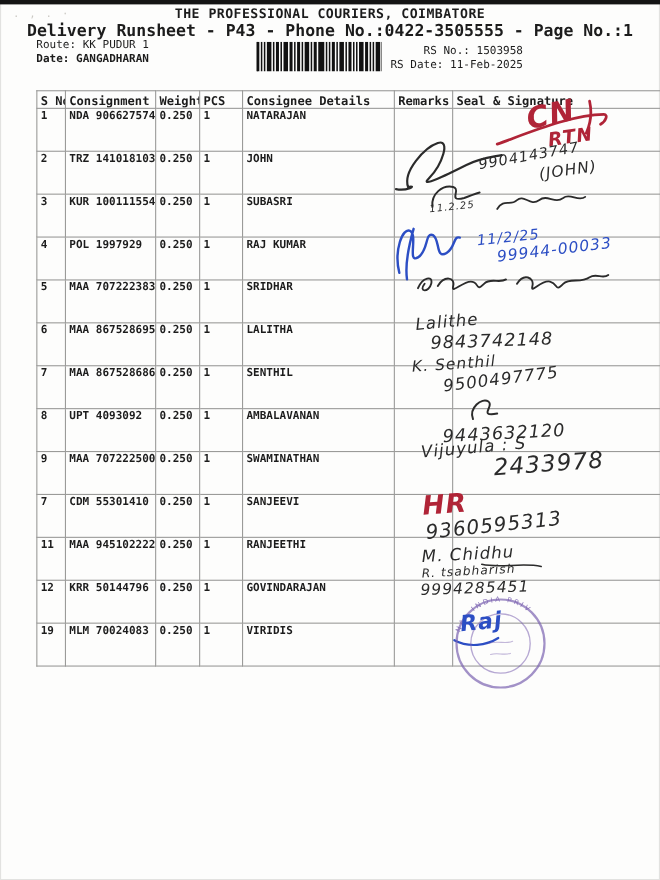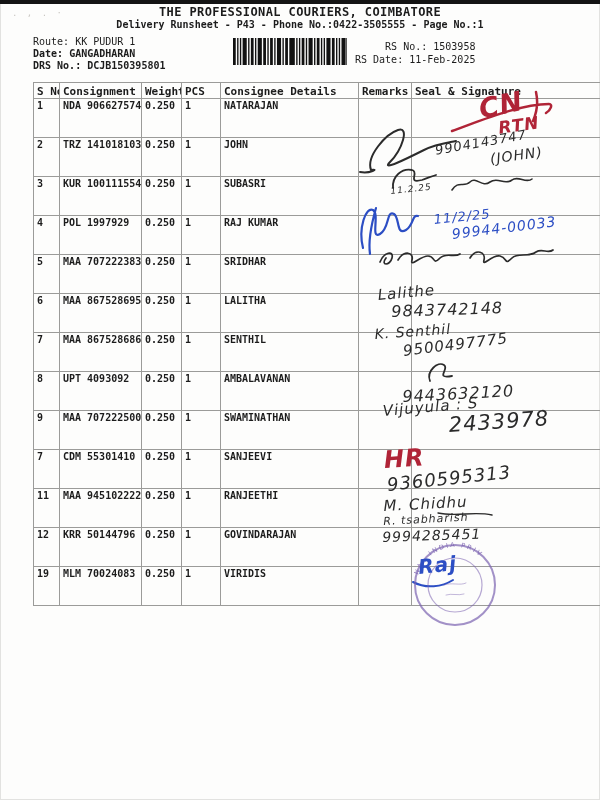--- a/index.html
+++ b/index.html
@@ -4,21 +4,21 @@
 <style>
   html,body{margin:0;padding:0;}
   body{
     width:600px;height:800px;position:relative;background:#fdfdfc;
     font-family:"DejaVu Sans Mono",monospace;color:#1c1c1c;overflow:hidden;
     box-shadow:inset 0 0 0 1px #e2e2e0;
   }
   .scan-topbar{position:absolute;left:0;top:0;width:600px;height:4px;background:#141414;}
   .scan-smudge{position:absolute;left:12px;top:8px;color:#c9c7c2;font-size:9px;letter-spacing:2px;}
   .doc-title{position:absolute;left:0;top:5px;width:600px;text-align:center;font-size:12px;font-weight:700;letter-spacing:.4px;}
-  .doc-subtitle{position:absolute;left:0;top:19px;width:600px;text-align:center;font-size:10px;font-weight:700;}
+  .doc-subtitle{position:absolute;left:0;top:19px;width:600px;text-align:center;font-size:15px;font-weight:700;}
   .info-block{position:absolute;left:33px;top:36px;font-size:10px;line-height:12px;white-space:nowrap;}
   .info-line{height:12px;}
   .bold{font-weight:700;}
   .rs-block{position:absolute;left:355px;top:40px;font-size:10px;line-height:13px;white-space:nowrap;text-align:right;}
   .barcode{position:absolute;left:233px;top:38px;width:114px;height:27px;}
   table.runsheet{
     position:absolute;left:33px;top:82px;width:530px;
     border-collapse:collapse;table-layout:fixed;
     font-size:10px;
   }
@@ -47,21 +47,20 @@
 
 <div class="scan-topbar"></div>
 <div class="scan-smudge">. , . ·</div>
 
 <div class="doc-title">THE PROFESSIONAL COURIERS, COIMBATORE</div>
 <div class="doc-subtitle">Delivery Runsheet - P43 - Phone No.:0422-3505555 - Page No.:1</div>
 
 <div class="info-block">
   <div class="info-line"><span>Route:</span> <span>KK PUDUR 1</span></div>
   <div class="info-line bold"><span>Date:</span> <span>GANGADHARAN</span></div>
-  <div class="info-line bold"><span>DRS No.:</span> <span>DCJB150395801</span></div>
 </div>
 
 <svg class="barcode" viewBox="0 0 83 27" preserveAspectRatio="none">
   <g fill="#121212">
     <rect x="0" y="0" width="2" height="27"></rect>
       <rect x="3" y="0" width="1" height="27"></rect>
     <rect x="5" y="0" width="1" height="27"></rect>
       <rect x="7" y="0" width="3" height="27"></rect>
     <rect x="11" y="0" width="1" height="27"></rect>
       <rect x="13" y="0" width="2" height="27"></rect>

